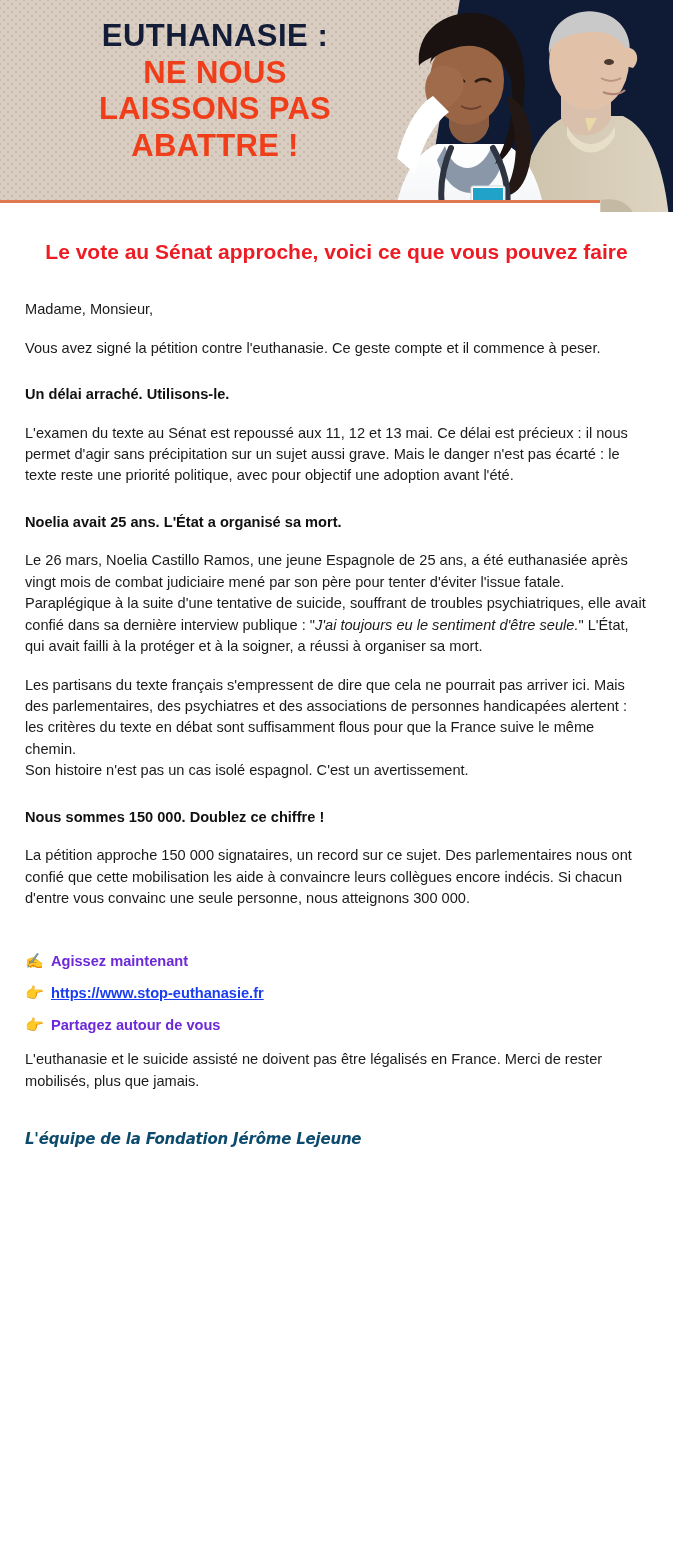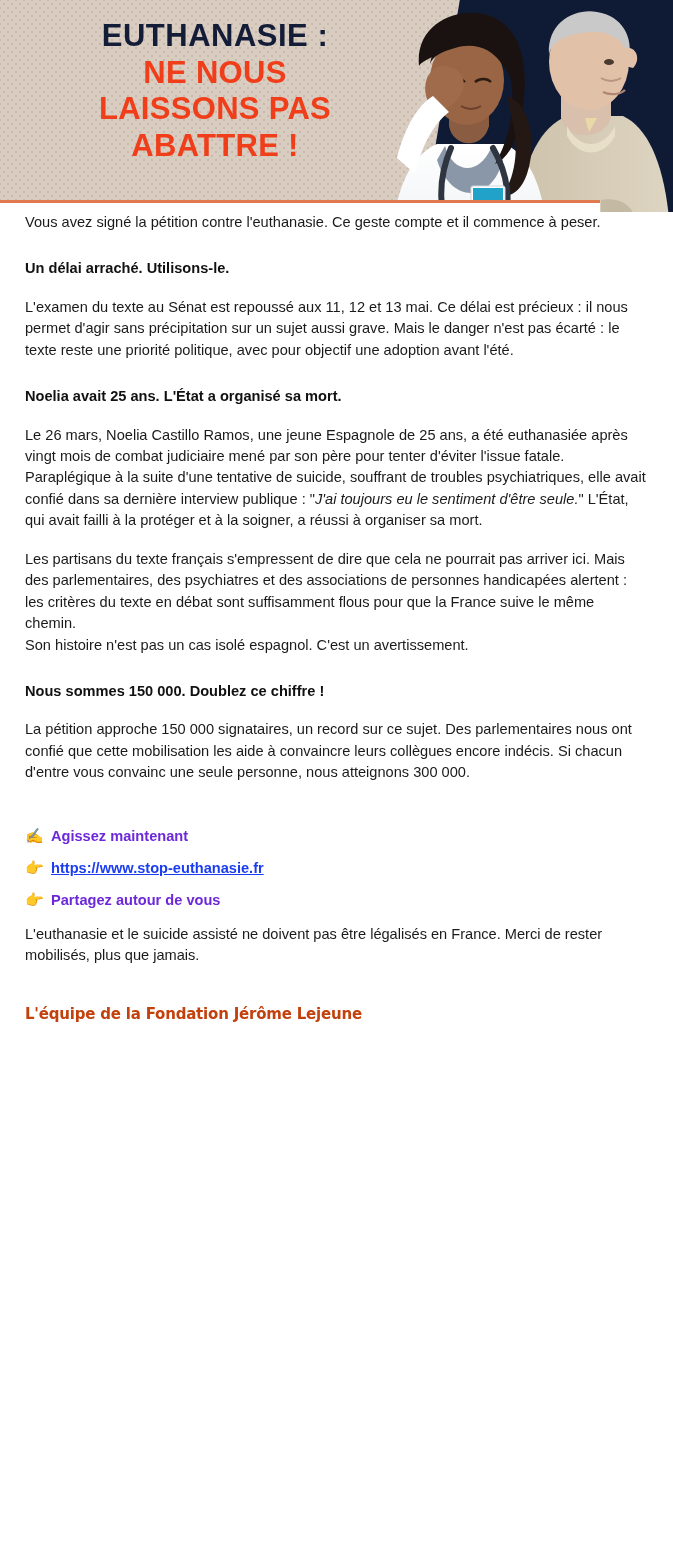--- a/index.html
+++ b/index.html
@@ -142,21 +142,22 @@
     color: #1a3df0;
     text-decoration: underline;
   }
   .closing { margin-top: 44px; }
   .signature {
     margin-top: 38px;
     font-family: "DejaVu Sans", sans-serif;
     font-weight: bold;
     font-size: 15px;
     letter-spacing: -0.2px;
-    color: #c2410c;
+    color: #0c4a6e;
+    font-style: italic;
   }
 </style>
 </head>
 <body>
 
 <div class="page">
 
   <div class="banner">
     <div class="banner-beige"></div>
     <div class="banner-navy"></div>
@@ -236,21 +237,23 @@
       <p class="banner-line-red">ABATTRE !</p>
     </div>
 
     <div class="banner-white-band">
       <span class="banner-domain">stop-euthanasie.fr</span>
     </div>
   </div>
 
   <div class="content">
 
-
+    <h1 class="title">Le vote au Sénat approche, voici ce que vous pouvez faire</h1>
+
+    <p class="para">Madame, Monsieur,</p>
     <p class="para">Vous avez signé la pétition contre l'euthanasie. Ce geste compte et il commence à peser.</p>
 
     <h2 class="sub">Un délai arraché. Utilisons-le.</h2>
     <p class="para">L'examen du texte au Sénat est repoussé aux 11, 12 et 13 mai. Ce délai est précieux : il nous permet d'agir sans précipitation sur un sujet aussi grave. Mais le danger n'est pas écarté : le texte reste une priorité politique, avec pour objectif une adoption avant l'été.</p>
 
     <h2 class="sub">Noelia avait 25 ans. L'État a organisé sa mort.</h2>
     <p class="para"><span>Le 26 mars, Noelia Castillo Ramos, une jeune Espagnole de 25 ans, a été euthanasiée après vingt mois de combat judiciaire mené par son père pour tenter d'éviter l'issue fatale. Paraplégique à la suite d'une tentative de suicide, souffrant de troubles psychiatriques, elle avait confié dans sa dernière interview publique : "</span><span class="ital">J'ai toujours eu le sentiment d'être seule.</span><span>" L'État, qui avait failli à la protéger et à la soigner, a réussi à organiser sa mort.</span></p>
 
     <p class="para tight">Les partisans du texte français s'empressent de dire que cela ne pourrait pas arriver ici. Mais des parlementaires, des psychiatres et des associations de personnes handicapées alertent : les critères du texte en débat sont suffisamment flous pour que la France suive le même chemin.</p>
     <p class="para">Son histoire n'est pas un cas isolé espagnol. C'est un avertissement.</p>

